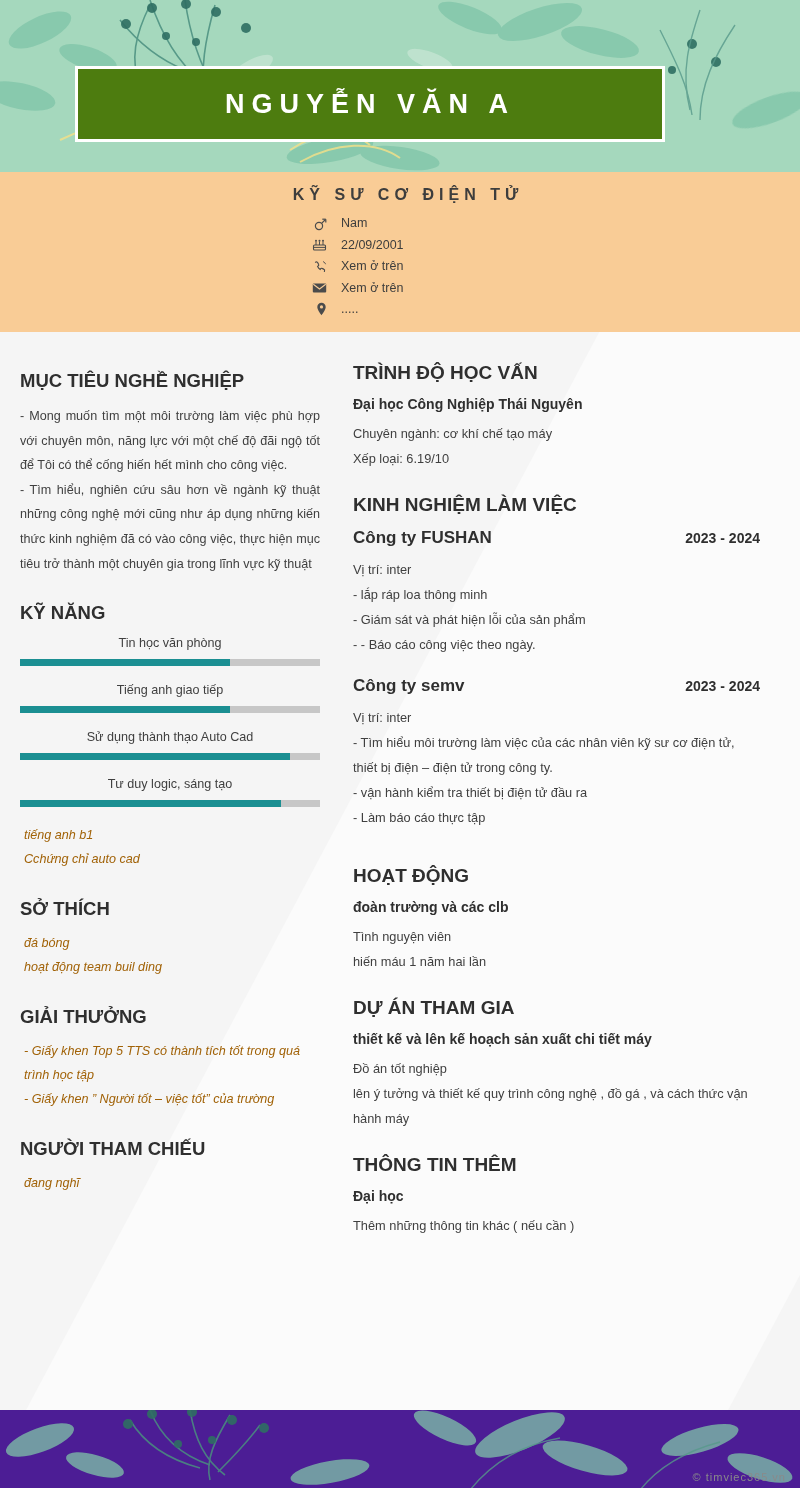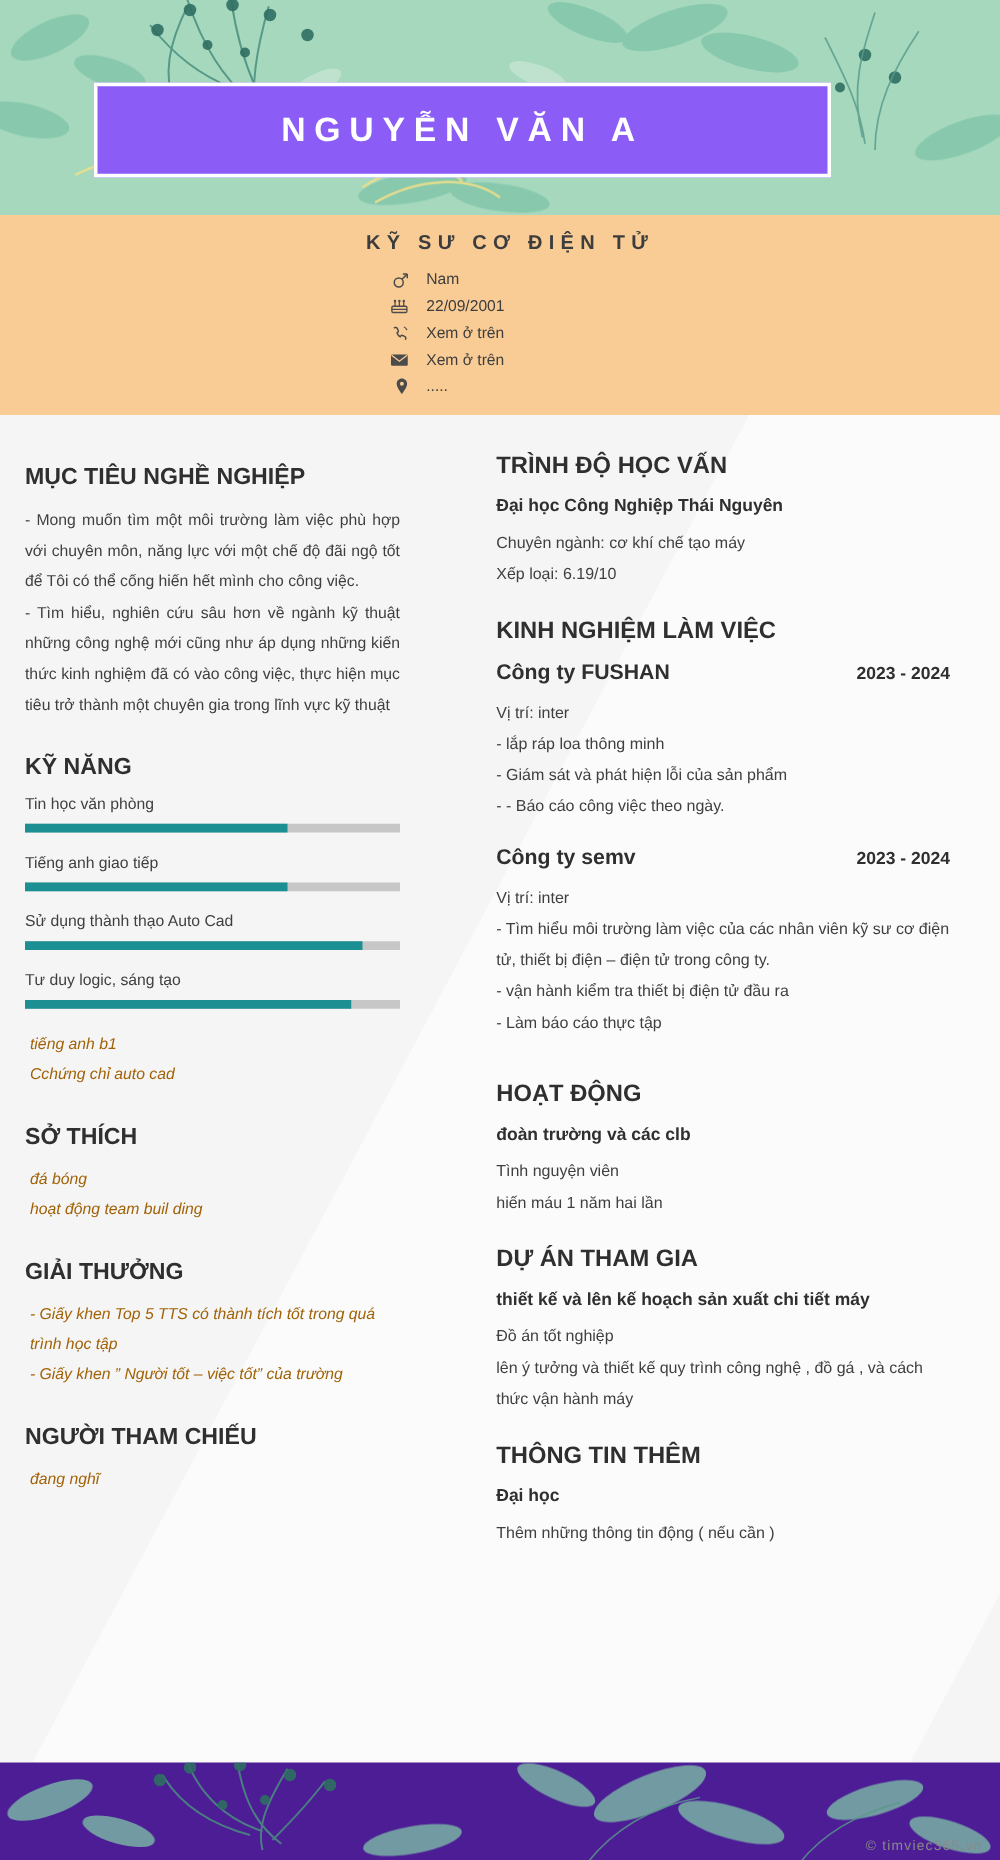--- a/index.html
+++ b/index.html
@@ -20,21 +20,21 @@
     background: #a5d8bd;
     overflow: hidden;
   }
   .leafbg { position: absolute; inset: 0; }
   .name-box {
     position: absolute;
     left: 75px;
     top: 66px;
     width: 590px;
     height: 76px;
-    background: #8b5cf6;
+    background: #4d7c0f;
     border: 3px solid #ffffff;
     display: flex;
     align-items: center;
     justify-content: center;
   }
   .name-box h1 {
     color: #ffffff;
     font-size: 27px;
     letter-spacing: 7px;
     font-weight: 700;
@@ -100,21 +100,20 @@
     width: 345px;
     padding: 38px 25px 0 20px;
     position: relative;
     z-index: 2;
   }
   .col-right {
     flex: 1;
     padding: 30px 40px 0 8px;
     position: relative;
     z-index: 2;
-    margin-left: 44px;
   }
   h2.sec {
     font-size: 18.5px;
     font-weight: 700;
     color: #2f2f2f;
     margin-bottom: 12px;
   }
   h2.sec.r { font-size: 19px; }
   .para {
     font-size: 12.6px;
@@ -123,20 +122,21 @@
     color: #3f3f3f;
   }
   .gap-l { margin-top: 26px; }
   .gap-r { margin-top: 22px; }
 
   
   .skill-name {
     font-size: 12.6px;
     color: #3f3f3f;
     margin-bottom: 9px;
+    text-align: center;
   }
   .bar {
     height: 7px;
     background: #c7c7c7;
     margin-bottom: 17px;
     position: relative;
   }
   .bar > i {
     display: block;
     height: 100%;
@@ -416,21 +416,21 @@
     <section class="gap-r">
       <h2 class="sec r">DỰ ÁN THAM GIA</h2>
       <div class="r-sub">thiết kế và lên kế hoạch sản xuất chi tiết máy</div>
       <div class="r-line">Đồ án tốt nghiệp</div>
       <div class="r-line">lên ý tưởng và thiết kế quy trình công nghệ , đồ gá , và cách thức vận hành máy</div>
     </section>
 
     <section class="gap-r">
       <h2 class="sec r">THÔNG TIN THÊM</h2>
       <div class="r-sub">Đại học</div>
-      <div class="r-line">Thêm những thông tin động ( nếu cần )</div>
+      <div class="r-line">Thêm những thông tin khác ( nếu cần )</div>
     </section>
 
   </div>
 </div>
 
 <div class="footer">
   <svg class="leafbg" viewBox="0 0 800 80" preserveAspectRatio="none">
     <g stroke="#4a8f7f" stroke-width="1.6" fill="none" opacity="0.85">
       <path d="M150 0 C160 25 180 45 210 55"></path>
       <path d="M190 0 C195 30 205 50 225 65"></path>

